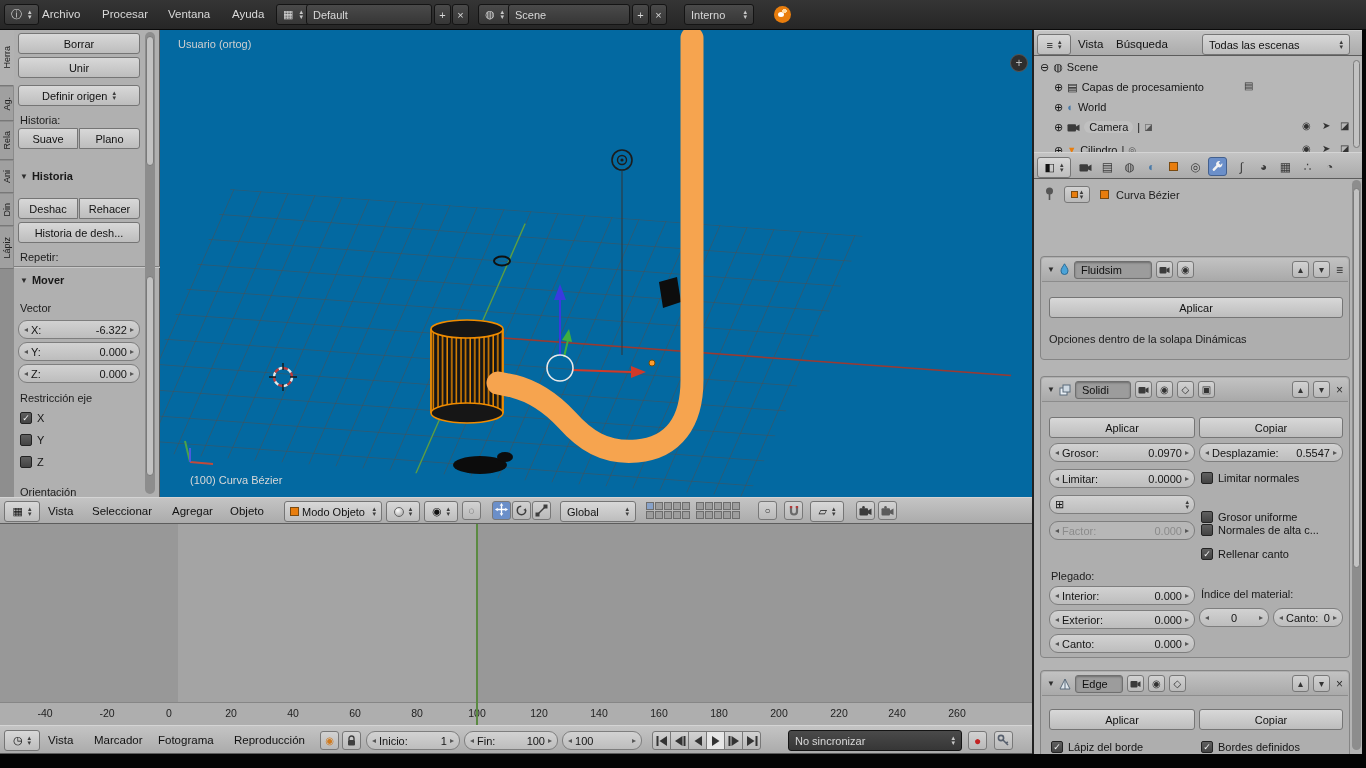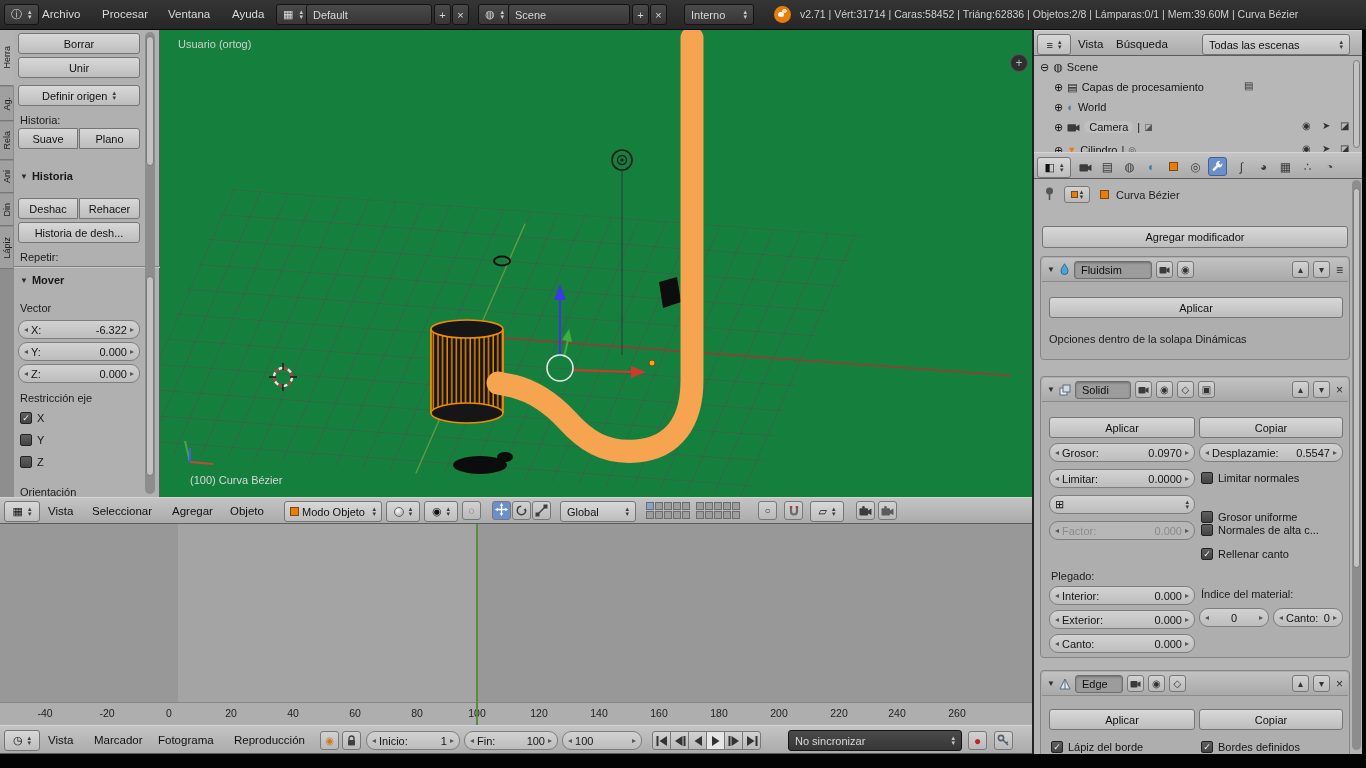--- a/index.html
+++ b/index.html
@@ -105,21 +105,20 @@
     <span>Interno</span>
     <span class="dd ddl" style="margin-left:auto">
           <span>▴</span>
           <span>▾</span>
         </span>
   </div>
 
   <span class="logo" style="left:774px;top:6px">
         <b></b>
       </span>
-  <span class="stats" style="left:800px">v2.71 | Vért:31714 | Caras:58452 | Triáng:62836 | Objetos:2/8 | Lámparas:0/1 | Mem:39.60M | Curva Bézier</span>
 </div>
 
 <div class="abs" style="left:0;top:30px;width:14px;height:467px;background:#8e8e8e">
   <div class="vtab act" style="top:0;height:56px">
         <span class="vtxt">Herra</span>
       </div>
   <div class="vtab" style="top:57px;height:34px">
         <span class="vtxt">Ag.</span>
       </div>
   <div class="vtab" style="top:92px;height:38px">
@@ -199,21 +198,21 @@
     <span class="cb"></span>
     <span>Z</span>
   </div>
   <span class="lbl" style="left:6px;top:456px">Orientación</span>
 
   <div class="sb" style="left:131px;top:2px;width:10px;height:462px"></div>
   <div class="sbt" style="left:132px;top:6px;width:8px;height:130px"></div>
   <div class="sbt" style="left:132px;top:246px;width:8px;height:200px"></div>
 </div>
 
-<div class="abs" style="left:160px;top:30px;width:872px;height:467px;background:#15803d;overflow:hidden">
+<div class="abs" style="left:160px;top:30px;width:872px;height:467px;background:#0369a1;overflow:hidden">
   <svg width="872" height="467" style="position:absolute;left:0;top:0">
     <defs>
       <pattern id="gridp" width="27" height="26" patternUnits="userSpaceOnUse">
         <path d="M27 0H0V26" fill="none" stroke="#4d4d4d" stroke-width="1"></path>
       </pattern>
       <pattern id="cylp" width="4.6" height="84" patternUnits="userSpaceOnUse">
         <line x1="2" y1="0" x2="2" y2="84" stroke="#f08c00" stroke-width="1.4"></line>
       </pattern>
     </defs>
     <g transform="matrix(1,0.074,-0.42,0.96,316,306)">
@@ -603,21 +602,20 @@
       <span class="sq" style="width:7px;height:7px"></span>
       <span class="dd">
             <span>▴</span>
             <span>▾</span>
           </span>
     </div>
     <span class="sq" style="position:absolute;left:66px;top:8px"></span>
     <span class="lbl" style="left:82px;top:7px">Curva Bézier</span>
   </div>
 
-  <div class="btn" style="left:8px;top:196px;width:306px;height:22px">Agregar modificador</div>
 
   <div class="pbox" style="left:6px;top:226px;width:310px;height:104px">
     <div class="phead">
       <span class="tri">▼</span>
       <svg width="11" height="13">
             <path d="M5.5 0.8C3.8 3.6 2 5.8 2 8a3.5 3.5 0 0 0 7 0C9 5.8 7.2 3.6 5.5 0.8Z" fill="#4ba3d8" stroke="#2a6a94"></path>
           </svg>
       <span class="nf" style="width:78px">Fluidsim</span>
       <span class="mb sm">
             <svg width="11" height="9">

